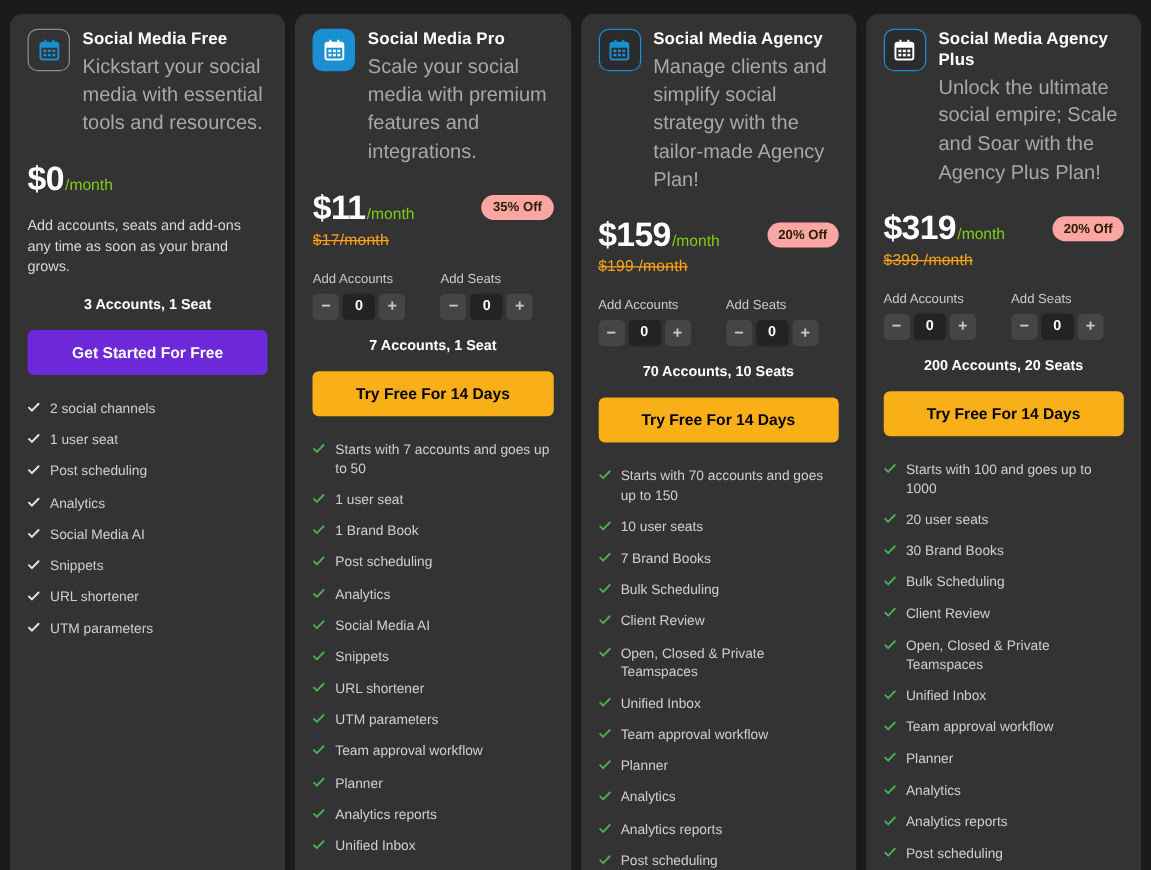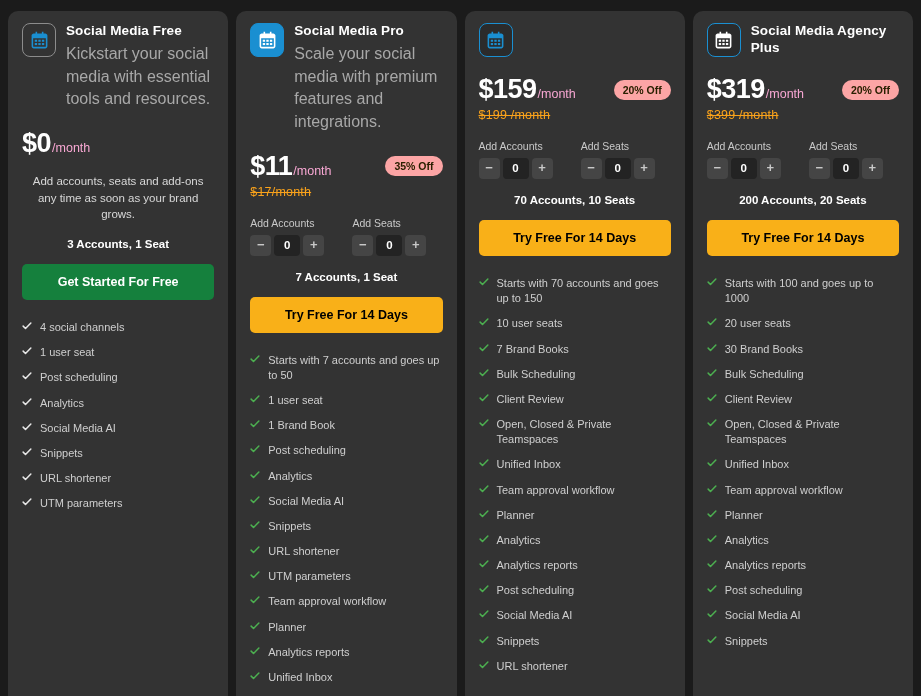--- a/index.html
+++ b/index.html
@@ -46,35 +46,34 @@
     font-size: 16px; color: #a8a8a8; line-height: 1.42; margin-top: 3px;
   }
 
   
   .price-row {
     display: flex; align-items: center; justify-content: space-between;
     margin-top: 17px; min-height: 30px;
   }
   .price-main { display: flex; align-items: baseline; }
   .price-amount { font-size: 27px; font-weight: bold; color: #ffffff; letter-spacing: -.5px; }
-  .price-period { font-size: 12.5px; color: #f9a8d4; margin-left: 1px; }
+  .price-period { font-size: 12.5px; color: #84cc16; margin-left: 1px; }
   .badge {
     background: #fca5a5; color: #2a2000;
     font-size: 10.5px; font-weight: bold;
     padding: 4px 9px; border-radius: 11px; white-space: nowrap;
   }
   .old-price {
     font-size: 12.5px; font-weight: normal; color: #f9a21b;
     text-decoration: line-through; margin-top: 3px; letter-spacing: .2px;
   }
 
   .free-note {
     font-size: 11.5px; color: #d8d8d8; line-height: 1.45;
     margin-top: 14px;
-    text-align: center;
   }
 
   
   .steppers { display: flex; gap: 12px; margin-top: 18px; }
   .stepper-group { flex: 1; }
   .stepper-label { font-size: 10.5px; color: #c9c9c9; margin-bottom: 6px; }
   .stepper { display: flex; align-items: center; gap: 3px; }
   .step-btn {
     width: 21px; height: 21px; border-radius: 4px;
     background: #454545; color: #c8c8c8;
@@ -92,21 +91,21 @@
     text-align: center; margin-top: 15px;
   }
 
   
   .cta {
     display: block; width: 100%; margin-top: 14px;
     border: none; border-radius: 5px;
     padding: 11px 6px; font-size: 12.5px; font-weight: bold;
     font-family: inherit; cursor: pointer; text-align: center;
   }
-  .cta-gray   { background: #15803d; color: #ffffff; }
+  .cta-gray   { background: #6d28d9; color: #ffffff; }
   .cta-yellow { background: #f9b018; color: #000000; }
 
   
   .features { margin-top: 20px; list-style: none; }
   .feature { display: flex; gap: 8px; align-items: flex-start; margin-bottom: 10px; }
   .check { flex: 0 0 10px; margin-top: 1px; }
   .check svg { width: 10px; height: 10px; display: block; }
   .feature-text { font-size: 11px; color: #cfcfcf; line-height: 1.38; }
 </style>
 </head>
@@ -141,21 +140,21 @@
       <div class="free-note">Add accounts, seats and add-ons any time as soon as your brand grows.</div>
       <div class="totals">3 Accounts, 1 Seat</div>
       <button class="cta cta-gray">Get Started For Free</button>
       <ul class="features">
         <li class="feature">
       <span class="check">
             <svg viewBox="0 0 14 14" aria-hidden="true">
               <path d="M1.6 7.2l3.3 3.4L12.4 2.8" stroke="#e8e8e8" stroke-width="2.1" fill="none" stroke-linecap="round" stroke-linejoin="round"></path>
             </svg>
           </span>
-      <span class="feature-text">4 social channels</span>
+      <span class="feature-text">2 social channels</span>
     </li>
         <li class="feature">
       <span class="check">
             <svg viewBox="0 0 14 14" aria-hidden="true">
               <path d="M1.6 7.2l3.3 3.4L12.4 2.8" stroke="#e8e8e8" stroke-width="2.1" fill="none" stroke-linecap="round" stroke-linejoin="round"></path>
             </svg>
           </span>
       <span class="feature-text">1 user seat</span>
     </li>
         <li class="feature">
@@ -367,20 +366,24 @@
           <svg viewBox="0 0 24 24" fill="#1a8fd1" aria-hidden="true">
   <path d="M7 1h2v2h6V1h2v2h2.2C20.7 3 22 4.3 22 5.8v13.4C22 20.7 20.7 22 19.2 22H4.8C3.3 22 2 20.7 2 19.2V5.8C2 4.3 3.3 3 4.8 3H7V1zM4 9v10.2c0 .4.4.8.8.8h14.4c.4 0 .8-.4.8-.8V9H4z"></path>
   <rect x="6" y="11" width="3" height="2.6"></rect>
             <rect x="10.5" y="11" width="3" height="2.6"></rect>
             <rect x="15" y="11" width="3" height="2.6"></rect>
   <rect x="6" y="15.2" width="3" height="2.6"></rect>
             <rect x="10.5" y="15.2" width="3" height="2.6"></rect>
             <rect x="15" y="15.2" width="3" height="2.6"></rect>
 </svg>
         </div>
+    <div>
+      <div class="plan-title">Social Media Agency</div>
+      <div class="plan-desc">Manage clients and simplify social strategy with the tailor-made Agency Plan!</div>
+    </div>
   </div>
       <div class="price-row">
     <div class="price-main">
       <span class="price-amount">$159</span>
       <span class="price-period">/month</span>
     </div>
     <span class="badge">20% Off</span>
   </div>
       <div class="old-price">$199 /month</div>
       <div class="steppers">
@@ -534,20 +537,21 @@
   <rect x="6" y="11" width="3" height="2.6"></rect>
             <rect x="10.5" y="11" width="3" height="2.6"></rect>
             <rect x="15" y="11" width="3" height="2.6"></rect>
   <rect x="6" y="15.2" width="3" height="2.6"></rect>
             <rect x="10.5" y="15.2" width="3" height="2.6"></rect>
             <rect x="15" y="15.2" width="3" height="2.6"></rect>
 </svg>
         </div>
     <div>
       <div class="plan-title">Social Media Agency Plus</div>
+      <div class="plan-desc">Unlock the ultimate social empire; Scale and Soar with the Agency Plus Plan!</div>
     </div>
   </div>
       <div class="price-row">
     <div class="price-main">
       <span class="price-amount">$319</span>
       <span class="price-period">/month</span>
     </div>
     <span class="badge">20% Off</span>
   </div>
       <div class="old-price">$399 /month</div>

